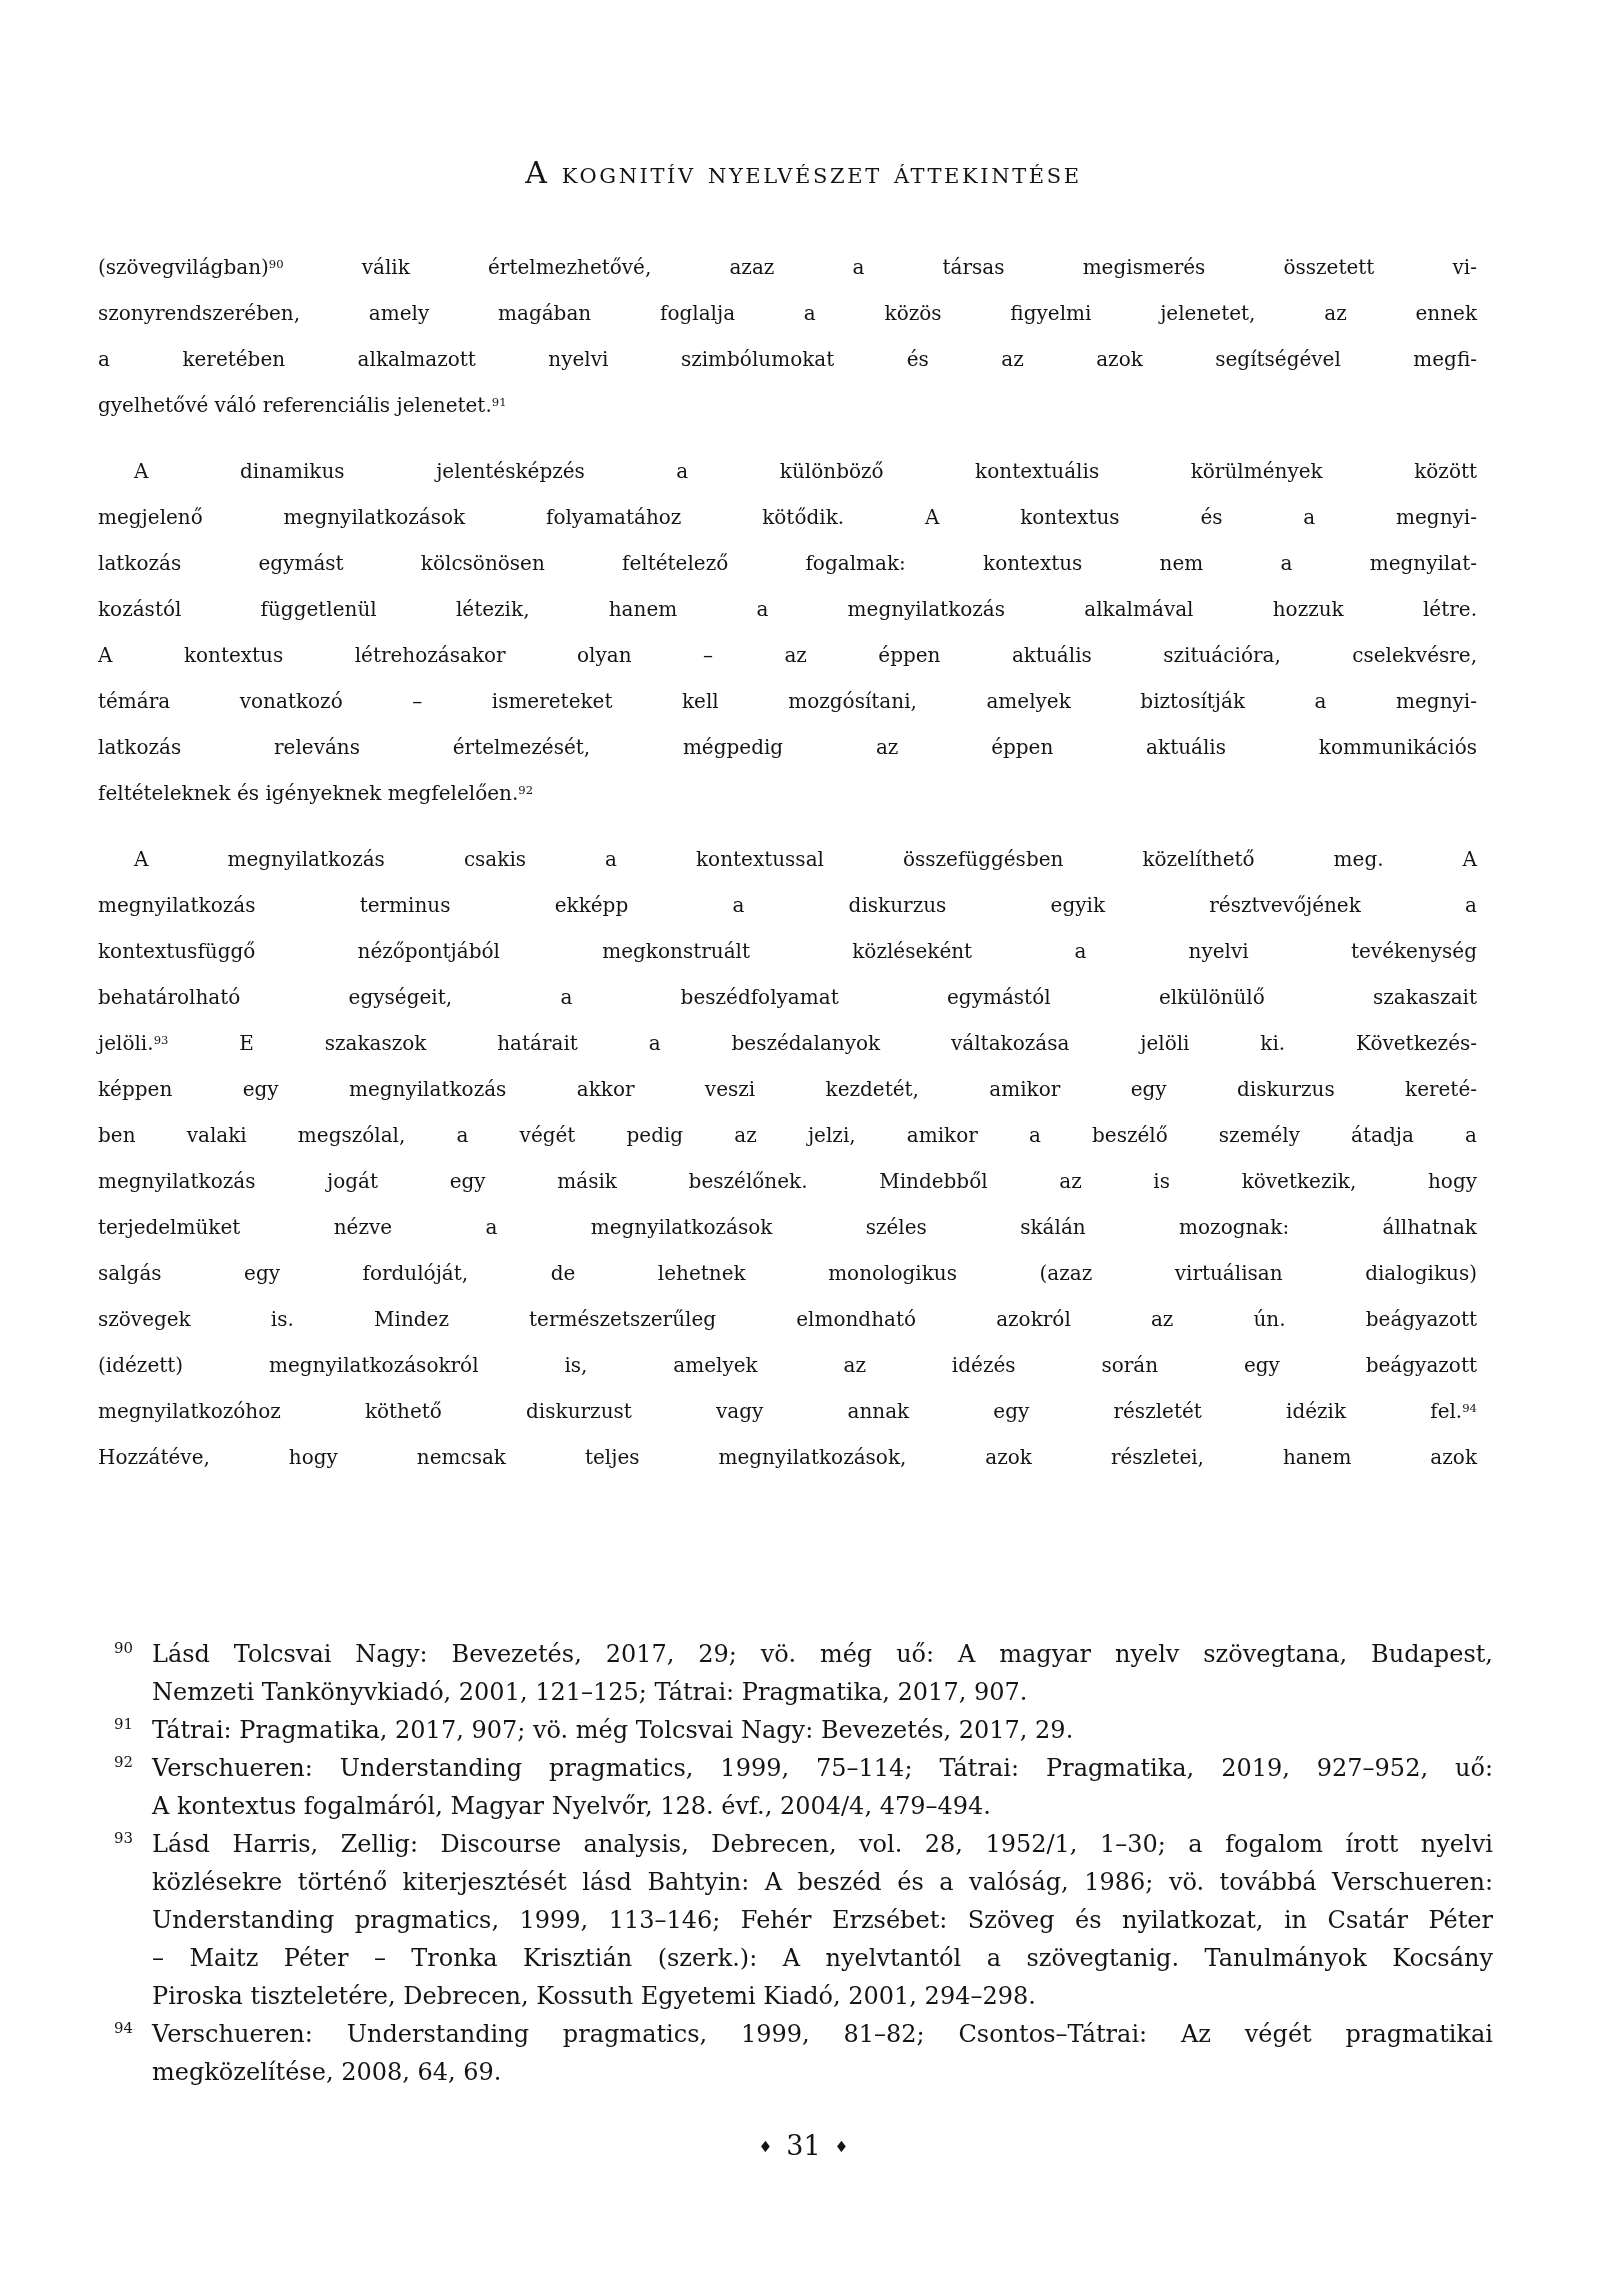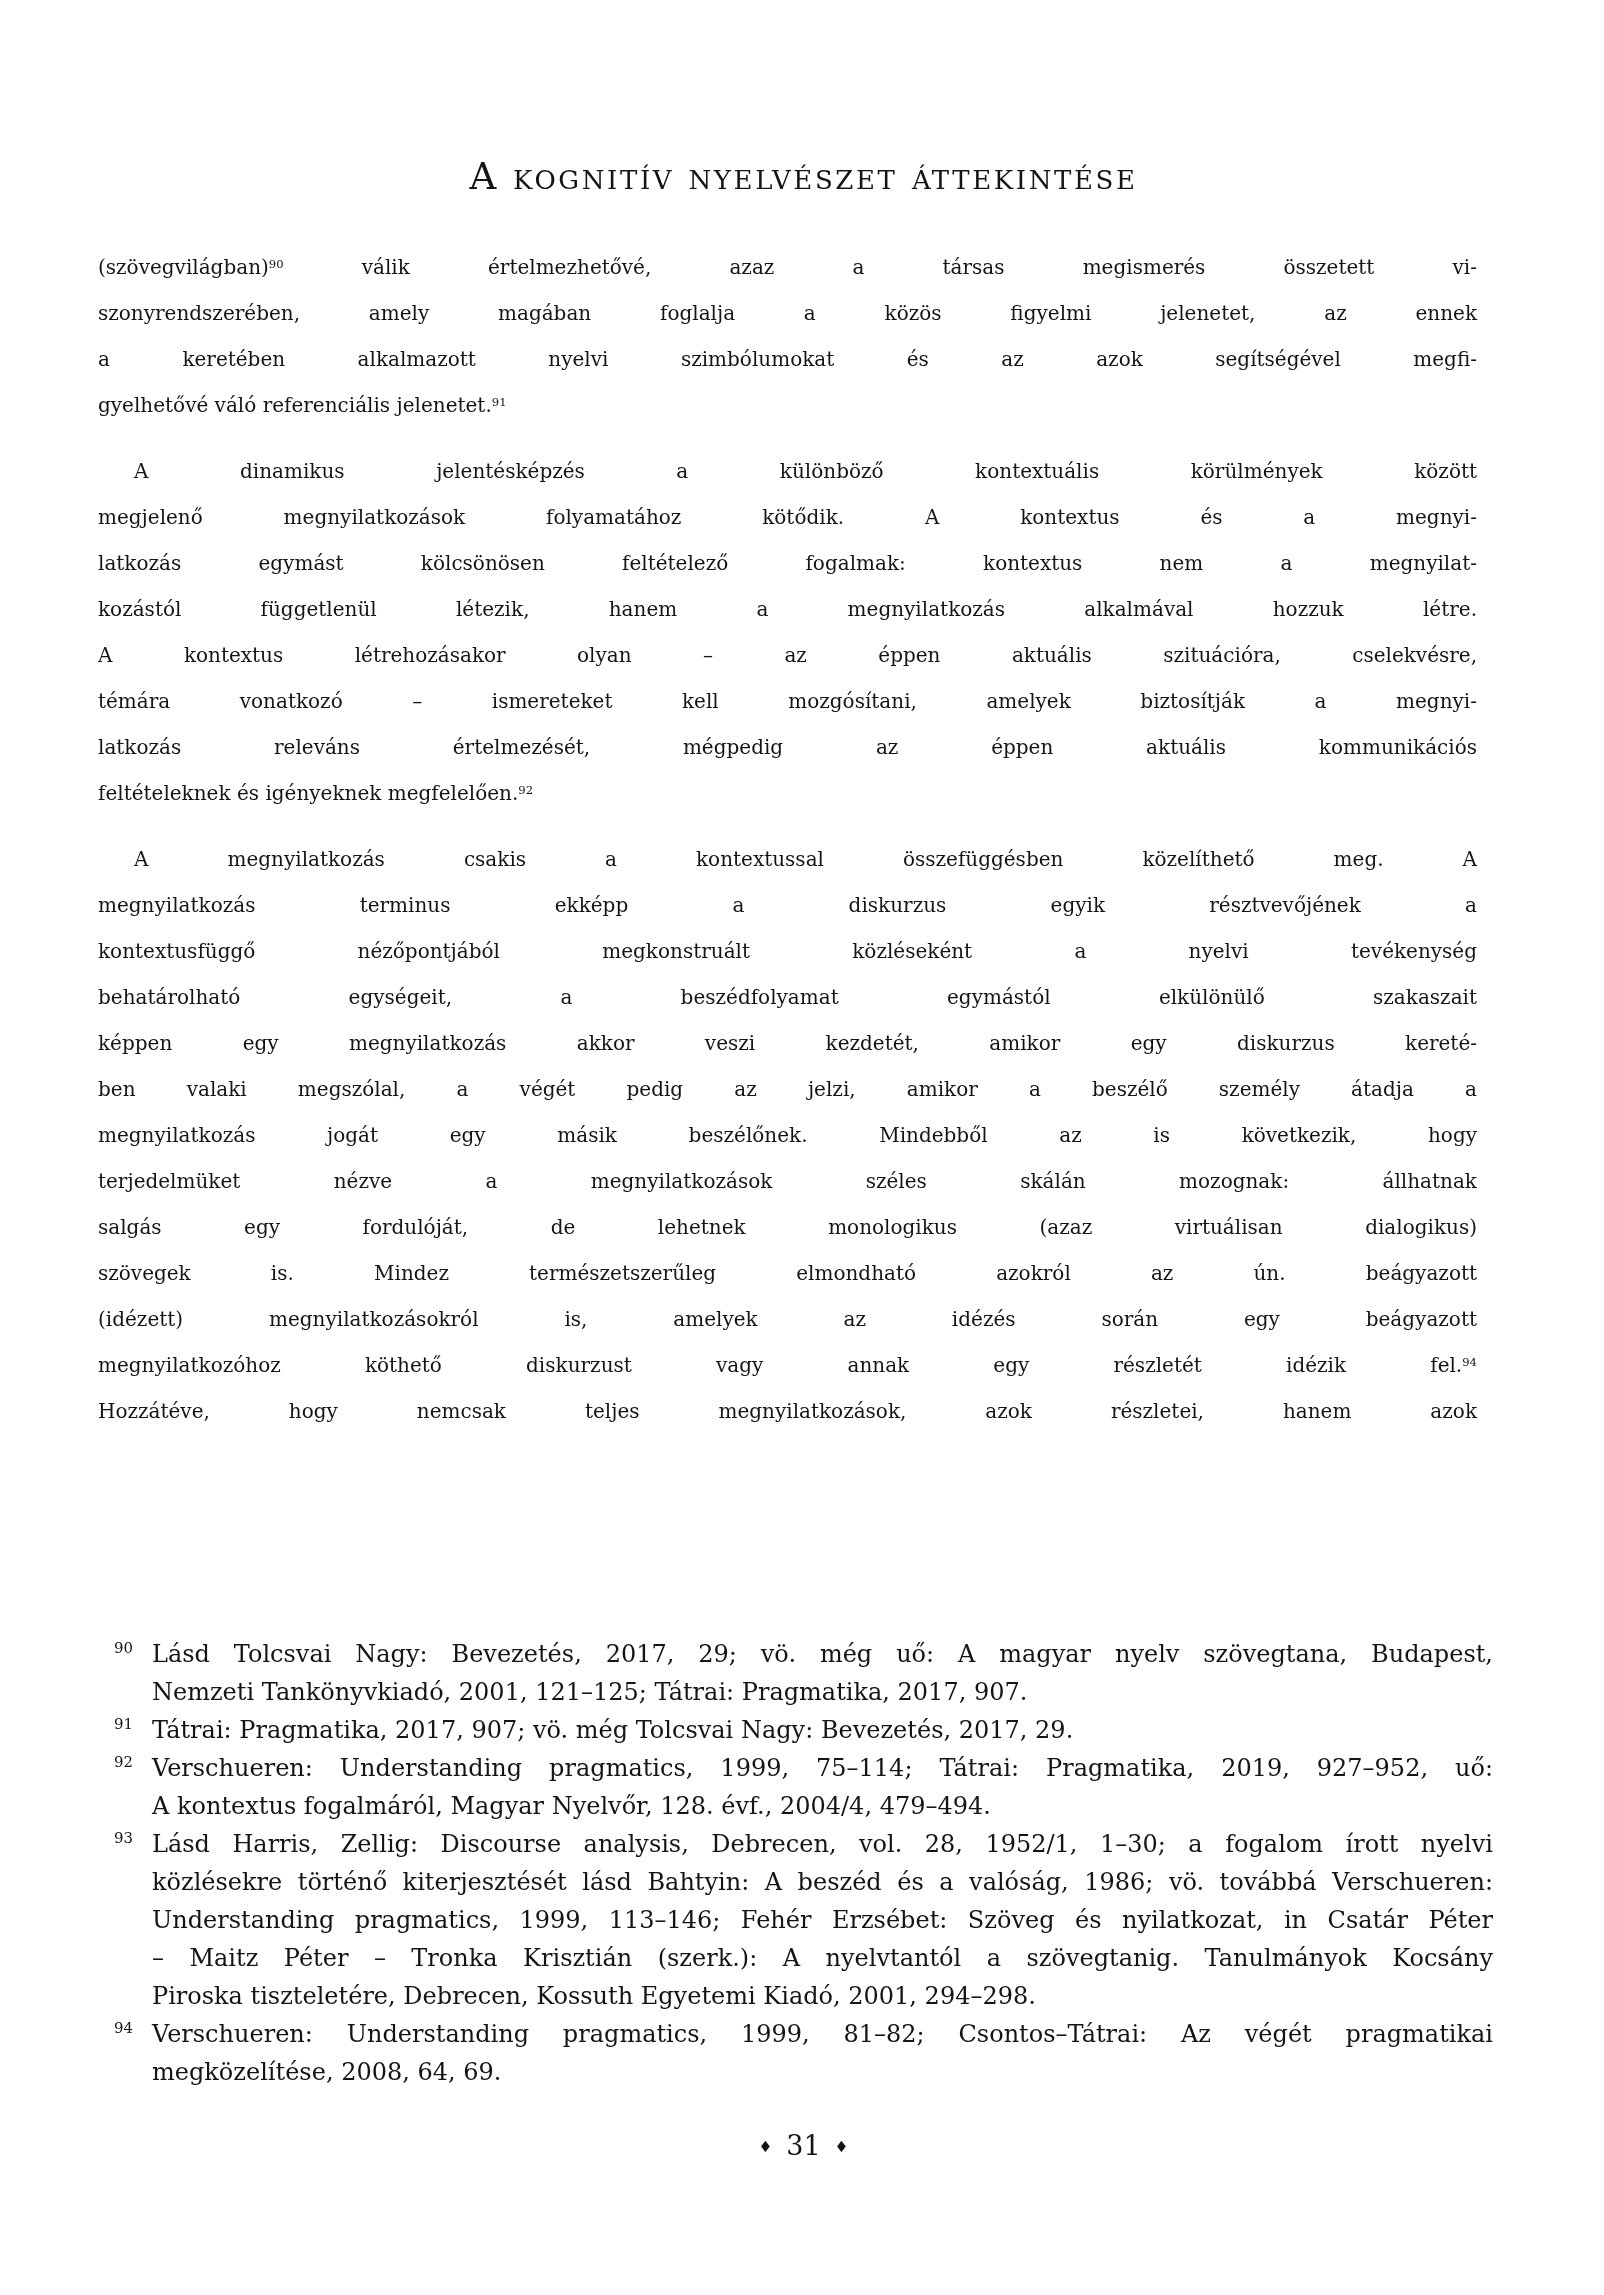--- a/index.html
+++ b/index.html
@@ -9,21 +9,21 @@
     margin:0 auto;
     background:#ffffff;
     color:#141414;
     font-family:"DejaVu Serif", serif;
     overflow:hidden;
   }
   .runhead{
     position:absolute;left:114px;top:155px;width:1379px;
     text-align:center;
     font-variant:small-caps;
-    font-size:37px;
+    font-size:30px;
     letter-spacing:2.6px;
     white-space:nowrap;
   }
   .bodytext{
     position:absolute;left:98px;top:244px;width:1379px;
     font-size:20px;line-height:46px;
   }
   .line{text-align:justify;text-align-last:justify;}
   .line.nolast{text-align-last:left;}
   .line.ind{text-indent:36px;margin-top:20px;}
@@ -73,20 +73,21 @@
         <div class="line"><span>A </span><span class="b">kontextus</span><span> létrehozásakor olyan – az éppen aktuális szituációra, cselekvésre,</span></div>
         <div class="line"><span>témára vonatkozó – ismereteket kell mozgósítani, amelyek biztosítják a megnyi-</span></div>
         <div class="line"><span>latkozás releváns értelmezését, mégpedig az éppen aktuális kommunikációs</span></div>
         <div class="line nolast"><span>feltételeknek és igényeknek megfelelően.</span><sup>92</sup></div>
       </div>
       <div>
         <div class="line ind"><span>A megnyilatkozás csakis a kontextussal összefüggésben közelíthető meg. A</span></div>
         <div class="line"><span class="b">megnyilatkozás</span><span> terminus ekképp a diskurzus egyik résztvevőjének a</span></div>
         <div class="line"><span>kontextusfüggő nézőpontjából megkonstruált közléseként a nyelvi tevékenység</span></div>
         <div class="line"><span>behatárolható egységeit, a beszédfolyamat egymástól elkülönülő szakaszait</span></div>
+        <div class="line"><span>jelöli.</span><sup>93</sup><span> E szakaszok határait a beszédalanyok váltakozása jelöli ki. Következés-</span></div>
         <div class="line"><span>képpen egy megnyilatkozás akkor veszi kezdetét, amikor egy diskurzus kereté-</span></div>
         <div class="line"><span>ben valaki megszólal, a végét pedig az jelzi, amikor a beszélő személy átadja a</span></div>
         <div class="line"><span>megnyilatkozás jogát egy másik beszélőnek. Mindebből az is következik, hogy</span></div>
         <div class="line"><span>terjedelmüket nézve a megnyilatkozások széles skálán mozognak: állhatnak</span></div>
         <div class="line"><span>salgás egy fordulóját, de lehetnek monologikus (azaz virtuálisan dialogikus)</span></div>
         <div class="line"><span>szövegek is. Mindez természetszerűleg elmondható azokról az ún. </span><span class="b">beágyazott</span></div>
         <div class="line"><span>(idézett) </span><span class="b">megnyilatkozások</span><span>ról is, amelyek az idézés során egy </span><span class="b">beágyazott</span></div>
         <div class="line"><span class="b">megnyilatkozó</span><span>hoz köthető diskurzust vagy annak egy részletét idézik fel.</span><sup>94</sup></div>
         <div class="line"><span>Hozzátéve, hogy nemcsak teljes megnyilatkozások, azok részletei, hanem azok</span></div>
       </div>

